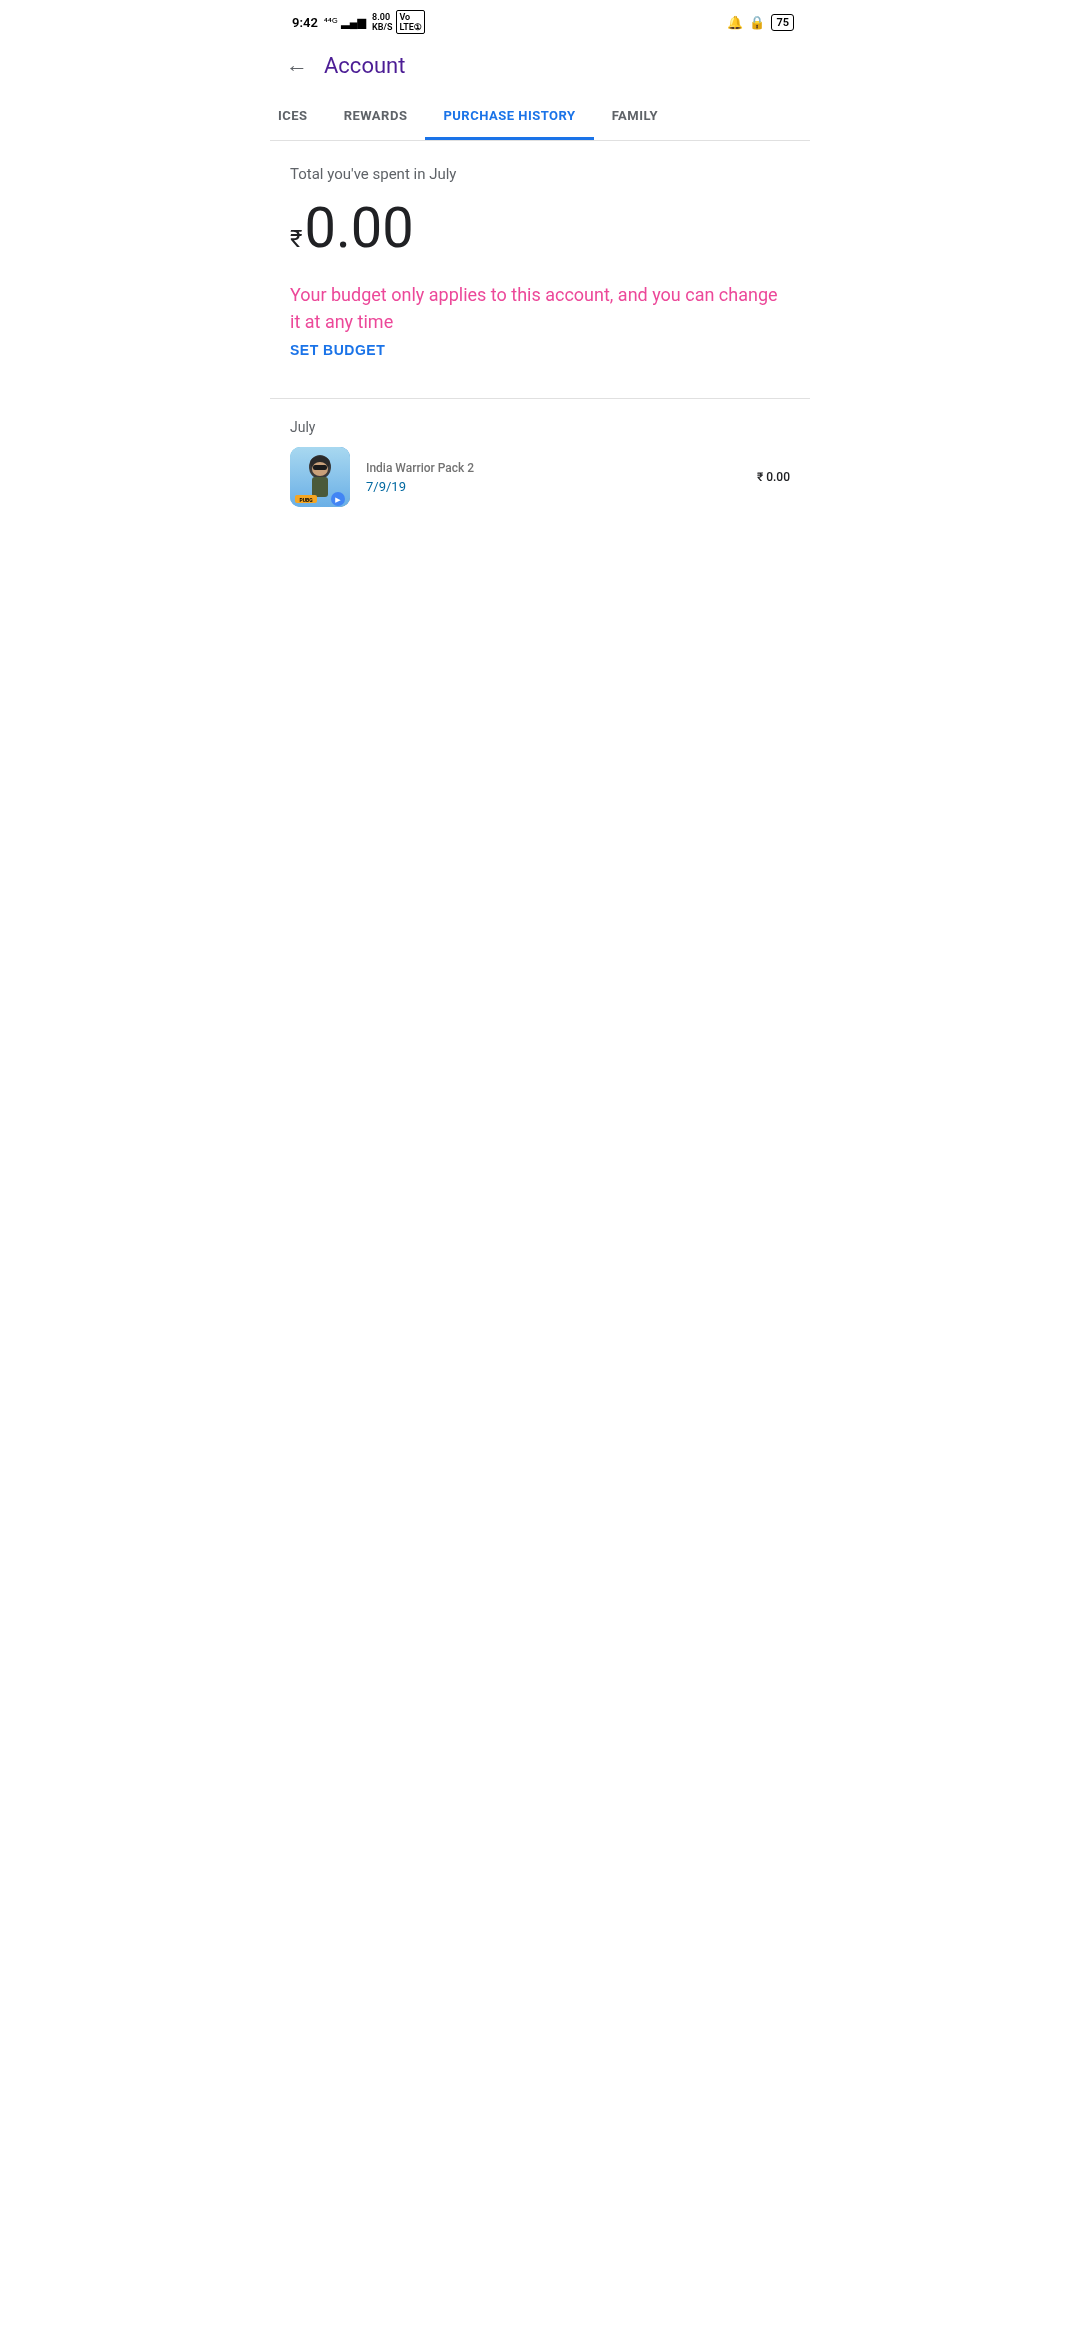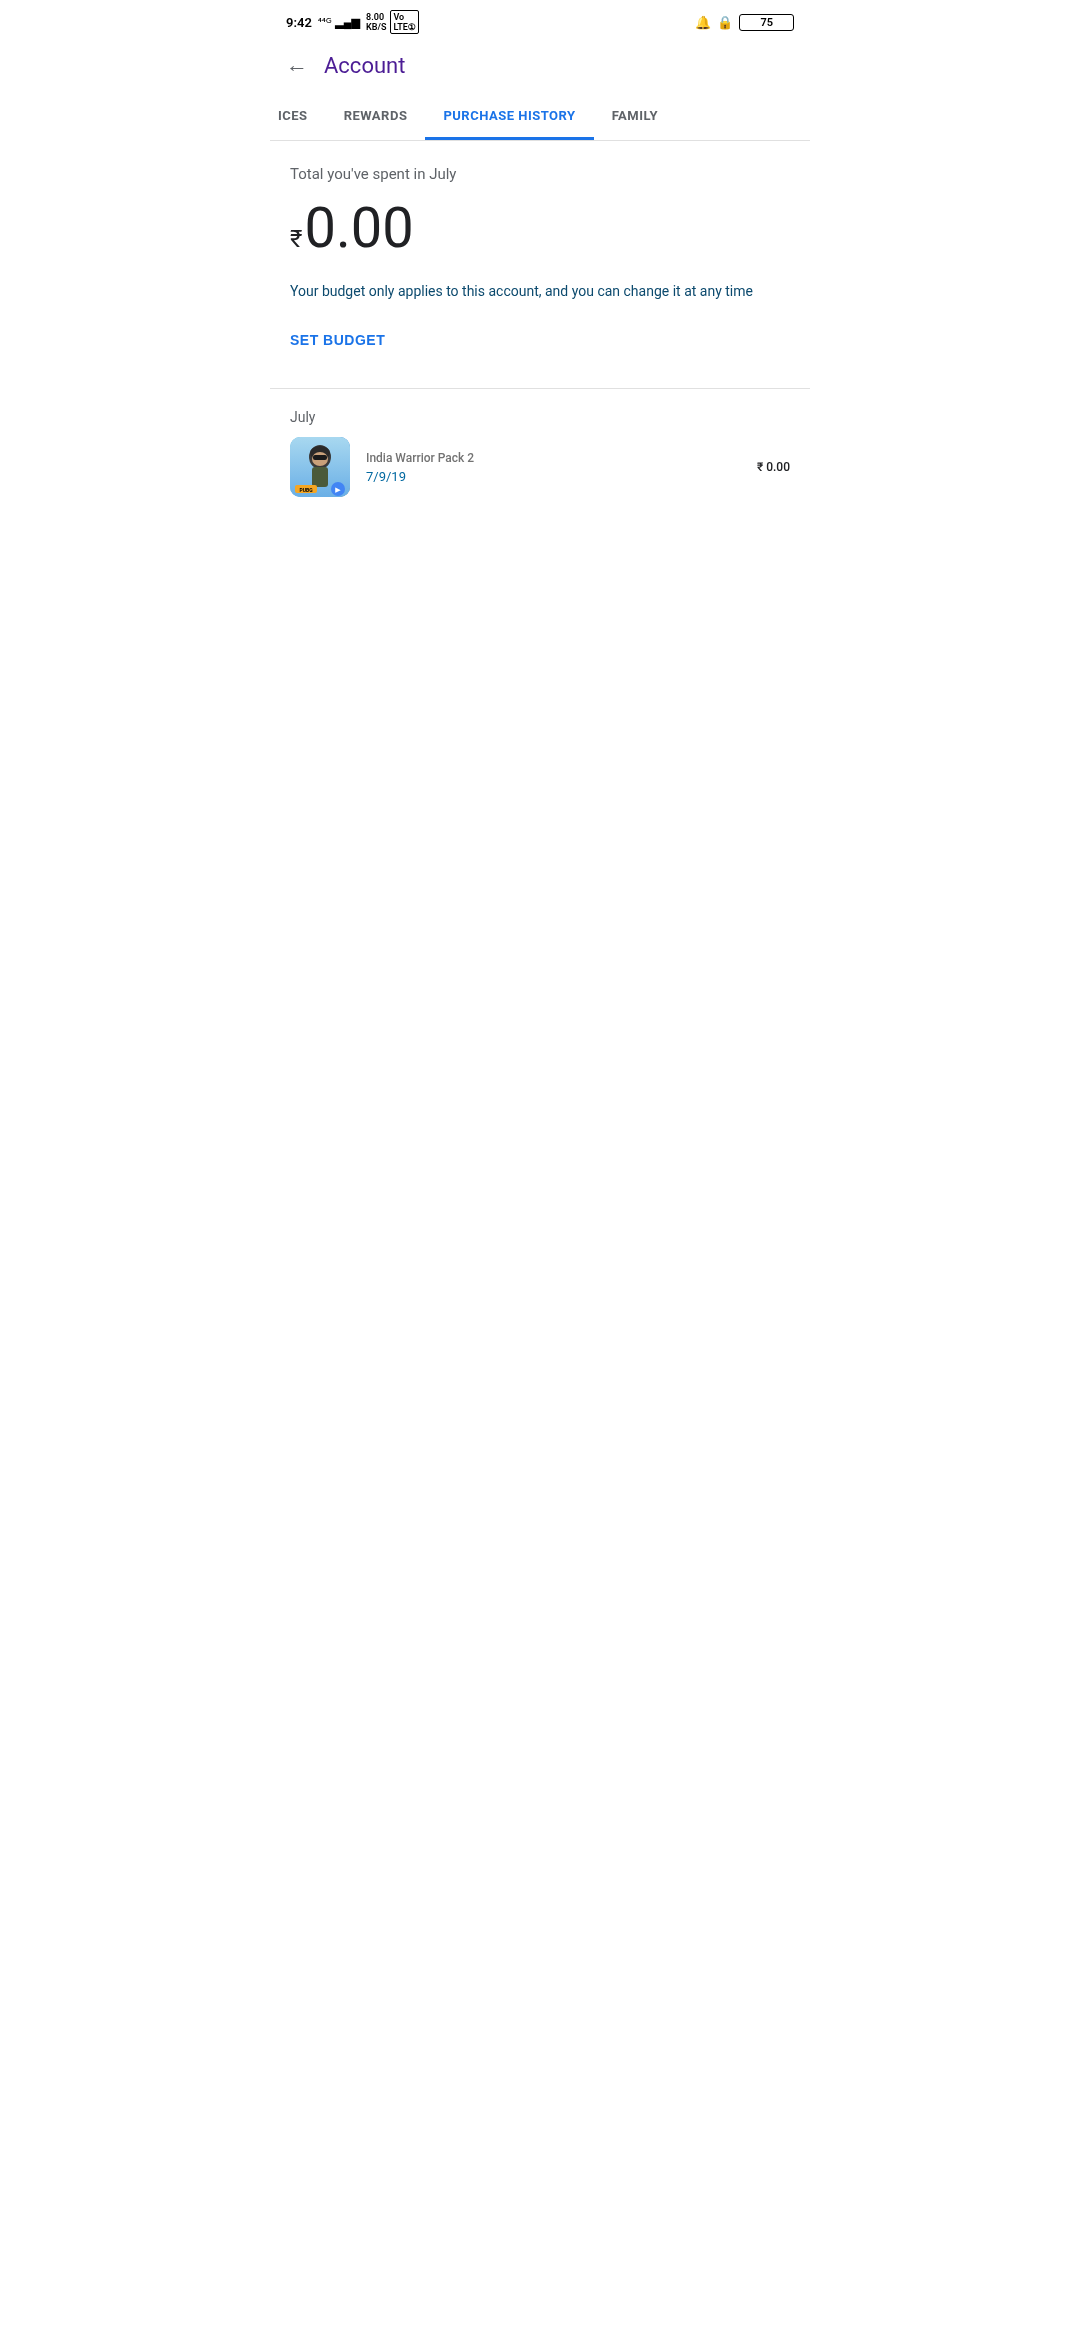--- a/index.html
+++ b/index.html
@@ -22,34 +22,35 @@
       padding: 10px 16px 6px;
       background: #ffffff;
     }
     .status-left {
       font-size: 13px;
       font-weight: 600;
       color: #000;
       display: flex;
       align-items: center;
       gap: 4px;
+      margin-left: 6px;
     }
     .status-right {
       display: flex;
       align-items: center;
       gap: 6px;
     }
     .status-icon {
       font-size: 13px;
       color: #000;
     }
     .battery-box {
       border: 1.5px solid #000;
       border-radius: 3px;
-      padding: 1px 20px;
+      padding: 1px 4px;
       font-size: 11px;
       font-weight: 600;
       position: relative;
     }
 
     
     .header {
       display: flex;
       align-items: center;
       padding: 12px 16px 16px;
@@ -117,24 +118,24 @@
       color: #202124;
       margin-right: 2px;
     }
     .amount-value {
       font-size: 56px;
       font-weight: 400;
       color: #202124;
     }
 
     .budget-info {
-      font-size: 14px;
-      color: #0c4a6e;
+      font-size: 18px;
+      color: #ec4899;
       line-height: 1.5;
-      margin-bottom: 28px;
+      margin-bottom: 5px;
     }
 
     .set-budget-btn {
       font-size: 14px;
       font-weight: 600;
       color: #1a73e8;
       text-transform: uppercase;
       letter-spacing: 0.5px;
       cursor: pointer;
       background: none;

